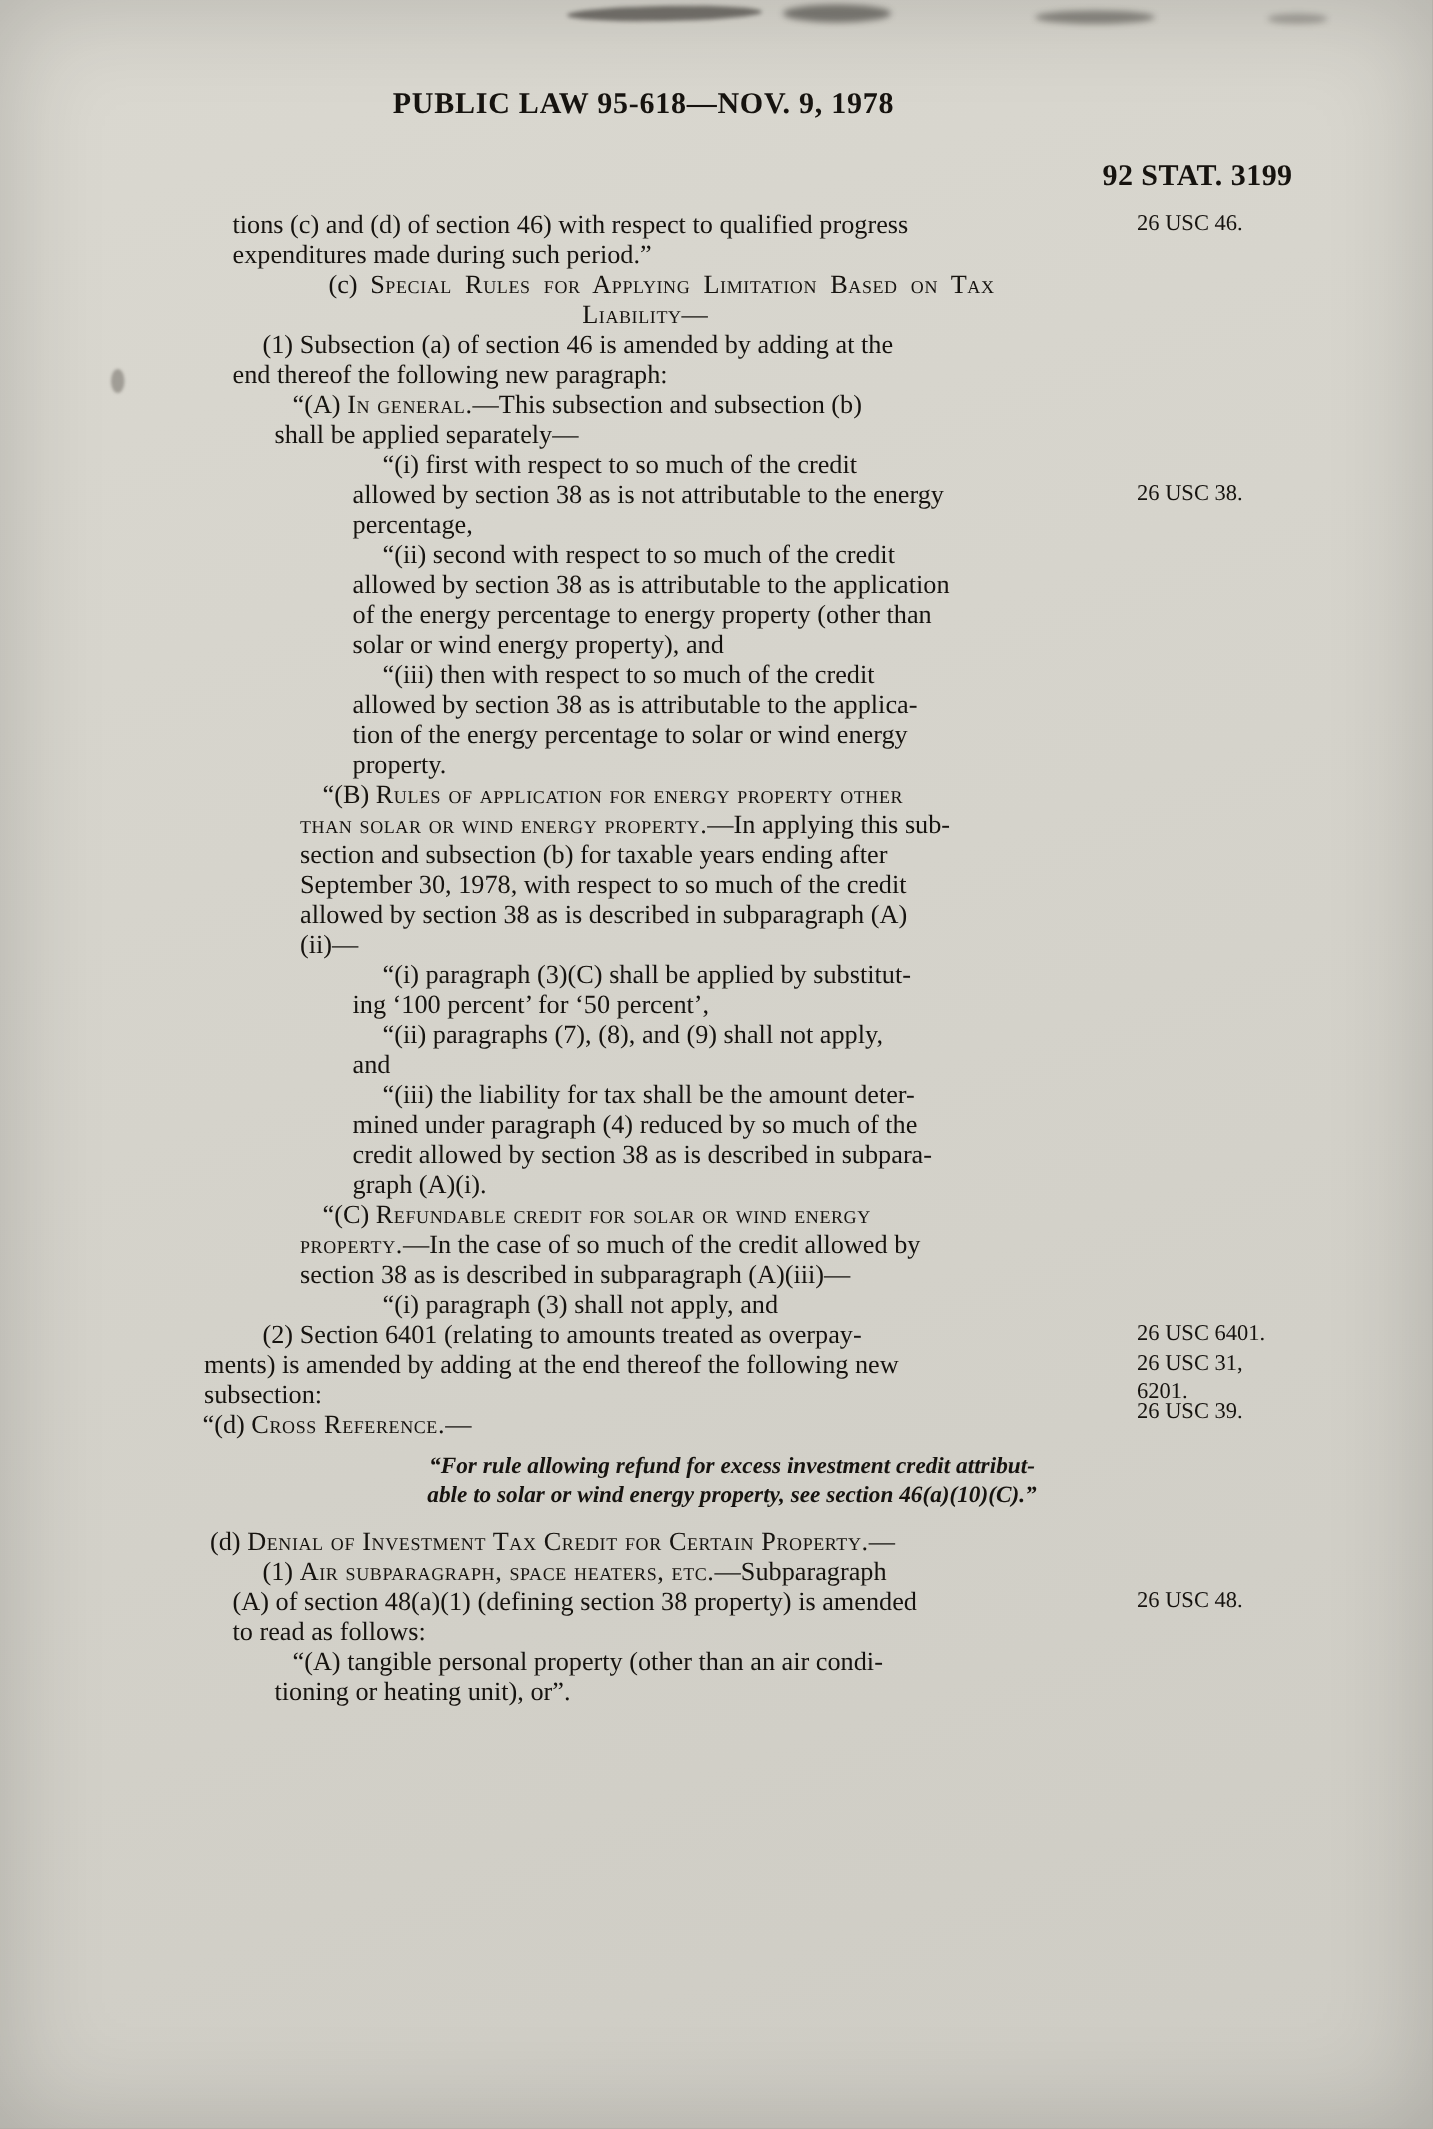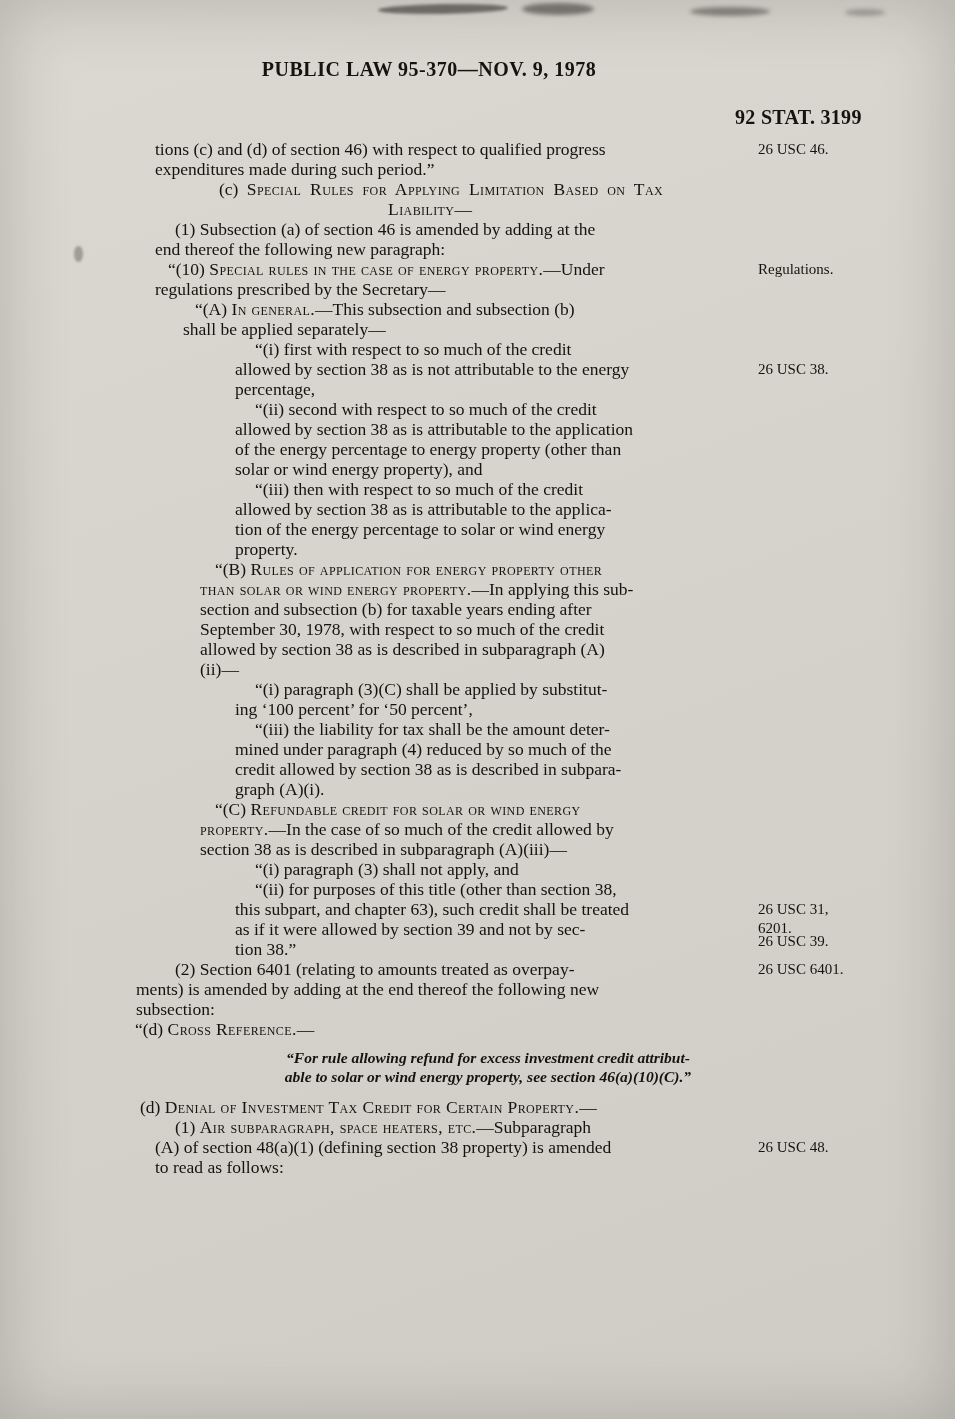--- a/index.html
+++ b/index.html
@@ -64,41 +64,36 @@
 </head>
 <body>
 
 <div class="page">
   <div class="artifact a1"></div>
   <div class="artifact a2"></div>
   <div class="artifact a3"></div>
   <div class="artifact a4"></div>
   <div class="artifact a5"></div>
 
-  <div class="header-title">PUBLIC LAW 95-370—NOV. 9, 1978</div>
+  <div class="header-title">PUBLIC LAW 95-618—NOV. 9, 1978</div>
   <div class="header-stat">92 STAT. 3199</div>
 
   <div class="doc-body">
       <div class="para cont">
         <div class="ptext"><span class="n">tions (c) and (d) of section 46) with respect to qualified progress
 expenditures made during such period.”</span></div>
         <div class="margin-note" style="top: 1px;">26 USC 46.</div>
       </div>
       <div class="para headc">
         <div class="ptext"><span class="n">(c) </span><span class="sc">Special Rules for Applying Limitation Based on Tax
 Liability</span><span class="n">—</span></div>
       </div>
       <div class="para num1">
         <div class="ptext"><span class="n">(1) Subsection (a) of section 46 is amended by adding at the
 end thereof the following new paragraph:</span></div>
-      </div>
-      <div class="para q10">
-        <div class="ptext"><span class="n">“(10) </span><span class="sc">Special rules in the case of energy property.</span><span class="n">—Under
-regulations prescribed by the Secretary—</span></div>
-        <div class="margin-note" style="top: 1px;">Regulations.</div>
       </div>
       <div class="para subA">
         <div class="ptext"><span class="n">“(A) </span><span class="sc">In general.</span><span class="n">—This subsection and subsection (b)
 shall be applied separately—</span></div>
       </div>
       <div class="para rom">
         <div class="ptext"><span class="n">“(i) first with respect to so much of the credit
 allowed by section 38 as is not attributable to the energy
 percentage,</span></div>
         <div class="margin-note" style="top: 21px;">26 USC 38.</div>
@@ -121,38 +116,38 @@
 section and subsection (b) for taxable years ending after
 September 30, 1978, with respect to so much of the credit
 allowed by section 38 as is described in subparagraph (A)
 (ii)—</span></div>
       </div>
       <div class="para rom">
         <div class="ptext"><span class="n">“(i) paragraph (3)(C) shall be applied by substitut-
 ing ‘100 percent’ for ‘50 percent’,</span></div>
       </div>
       <div class="para rom">
+        <div class="ptext"><span class="n">“(ii) paragraphs (7), (8), and (9) shall not apply,
+and</span></div>
+      </div>
+      <div class="para rom">
         <div class="ptext"><span class="n">“(iii) the liability for tax shall be the amount deter-
 mined under paragraph (4) reduced by so much of the
 credit allowed by section 38 as is described in subpara-
 graph (A)(i).</span></div>
       </div>
       <div class="para subB">
         <div class="ptext"><span class="n">“(C) </span><span class="sc">Refundable credit for solar or wind energy
 property.</span><span class="n">—In the case of so much of the credit allowed by
 section 38 as is described in subparagraph (A)(iii)—</span></div>
       </div>
       <div class="para rom">
         <div class="ptext"><span class="n">“(i) paragraph (3) shall not apply, and</span></div>
       </div>
       <div class="para rom">
-        <div class="ptext"><span class="n">“(ii) for purposes of this title (other than section 38,
-this subpart, and chapter 63), such credit shall be treated
-as if it were allowed by section 39 and not by sec-
-tion 38.”</span></div>
         <div class="margin-note" style="top: 21px;">26 USC 31,
 6201.</div>
         <div class="margin-note" style="top: 53px;">26 USC 39.</div>
       </div>
       <div class="para num2">
         <div class="ptext"><span class="n">(2) Section 6401 (relating to amounts treated as overpay-
 ments) is amended by adding at the end thereof the following new
 subsection:</span></div>
         <div class="margin-note" style="top: 1px;">26 USC 6401.</div>
       </div>
@@ -165,14 +160,18 @@
       </div>
       <div class="para headd">
         <div class="ptext"><span class="n">(d) </span><span class="sc">Denial of Investment Tax Credit for Certain Property.</span><span class="n">—</span></div>
       </div>
       <div class="para num1">
         <div class="ptext"><span class="n">(1) </span><span class="sc">Air subparagraph, space heaters, etc.</span><span class="n">—Subparagraph
 (A) of section 48(a)(1) (defining section 38 property) is amended
 to read as follows:</span></div>
         <div class="margin-note" style="top: 21px;">26 USC 48.</div>
       </div>
+      <div class="para subA">
+        <div class="ptext"><span class="n">“(A) tangible personal property (other than an air condi-
+tioning or heating unit), or”.</span></div>
+      </div>
     </div>
 </div>
 
 </body></html>

